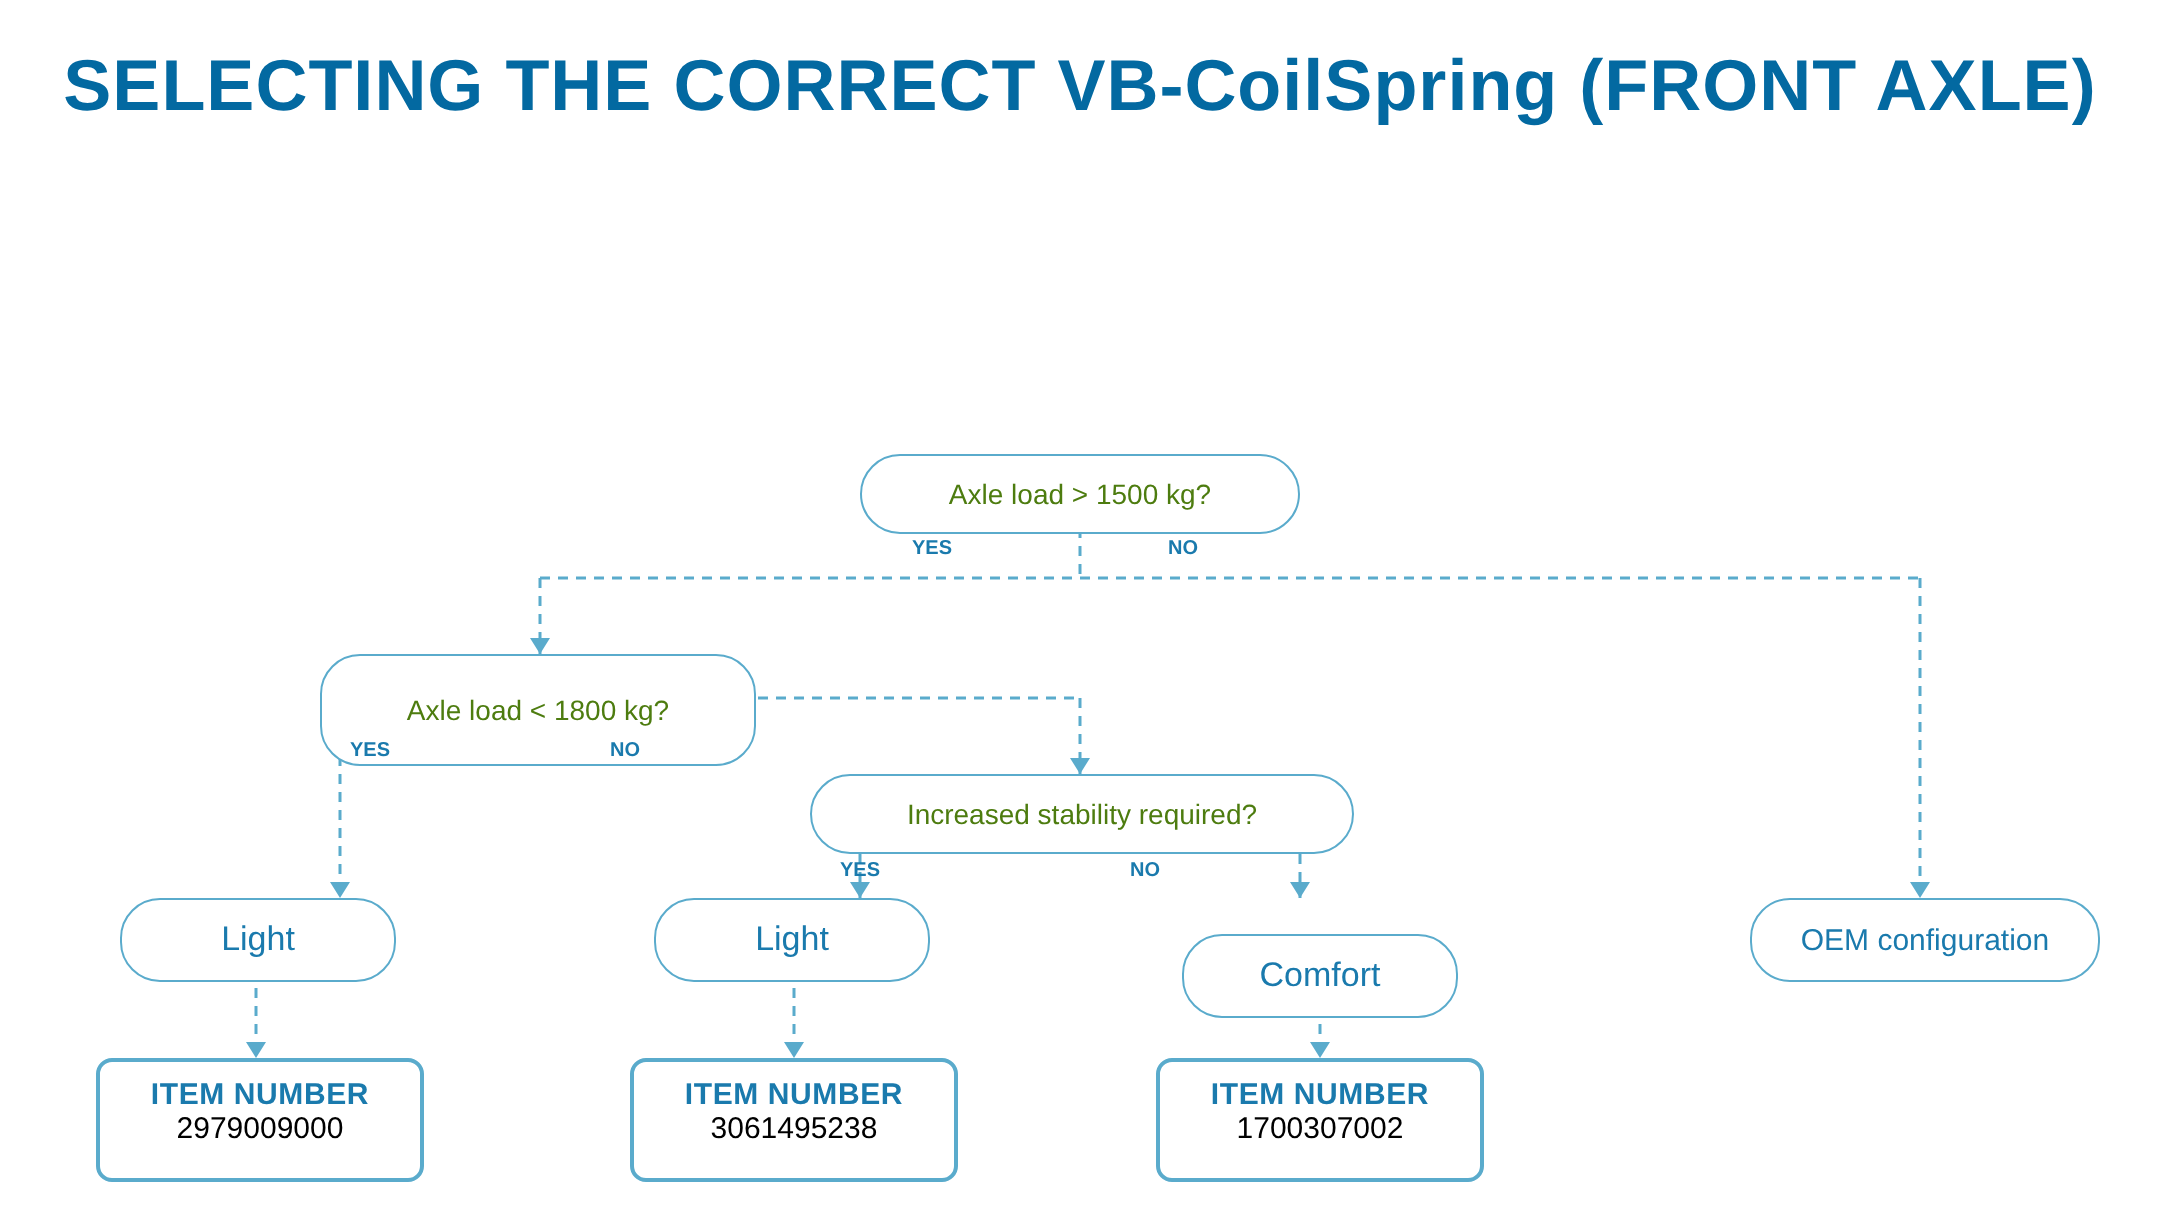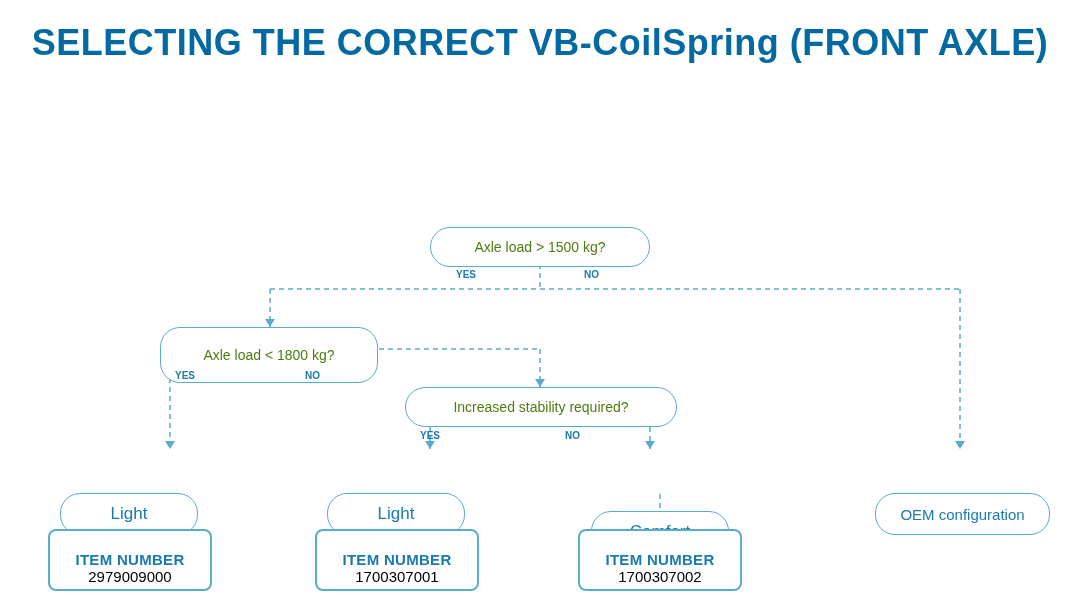--- a/index.html
+++ b/index.html
@@ -49,31 +49,30 @@
       border: 1.5px solid #5aabcc;
       border-radius: 20px;
       background: #fff;
       color: #1a7aad;
       font-size: 16px;
       text-align: center;
       display: flex;
       align-items: center;
       justify-content: center;
       padding: 16px 14px;
-      margin-top: 44px;
     }
 
     
     .item-box {
       position: absolute;
       border: 2px solid #5aabcc;
       border-radius: 8px;
       background: #fff;
       text-align: center;
-      padding: 20px 10px;
+      padding: 8px 10px;
     }
 
     .item-box .item-label {
       font-size: 15px;
       font-weight: 800;
       color: #1a7aad;
       letter-spacing: 0.3px;
     }
 
     .item-box .item-number {
@@ -198,21 +197,21 @@
     <span>OEM configuration</span>
   </div>
 
   <div class="item-box" style="left:48px; top:450px; width:164px; height:62px;">
     <div class="item-label">ITEM NUMBER</div>
     <div class="item-number">2979009000</div>
   </div>
 
   <div class="item-box" style="left:315px; top:450px; width:164px; height:62px;">
     <div class="item-label">ITEM NUMBER</div>
-    <div class="item-number">1700307001</div>
+    <div class="item-number">3061495238</div>
   </div>
 
   <div class="item-box" style="left:578px; top:450px; width:164px; height:62px;">
     <div class="item-label">ITEM NUMBER</div>
     <div class="item-number">1700307002</div>
   </div>
 
 </div>
 
 </body></html>

